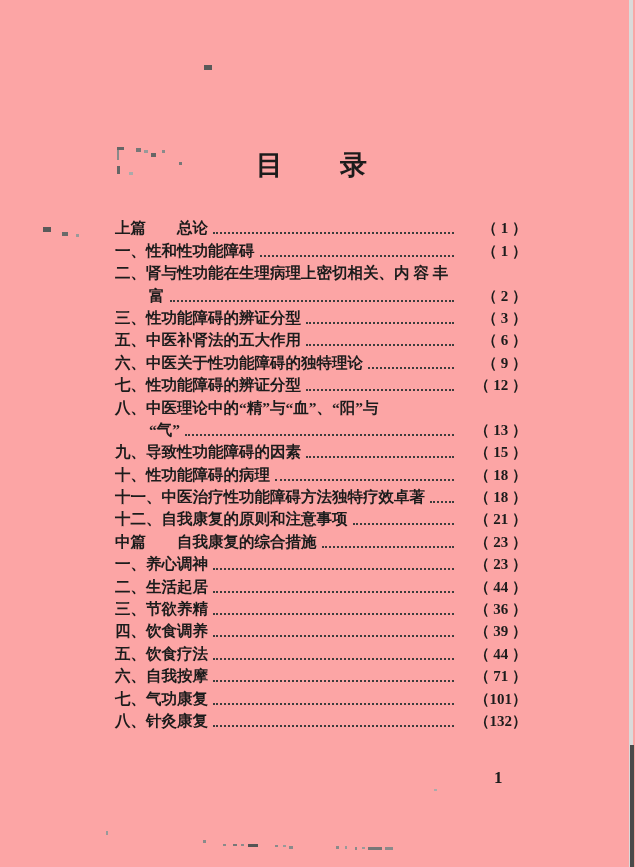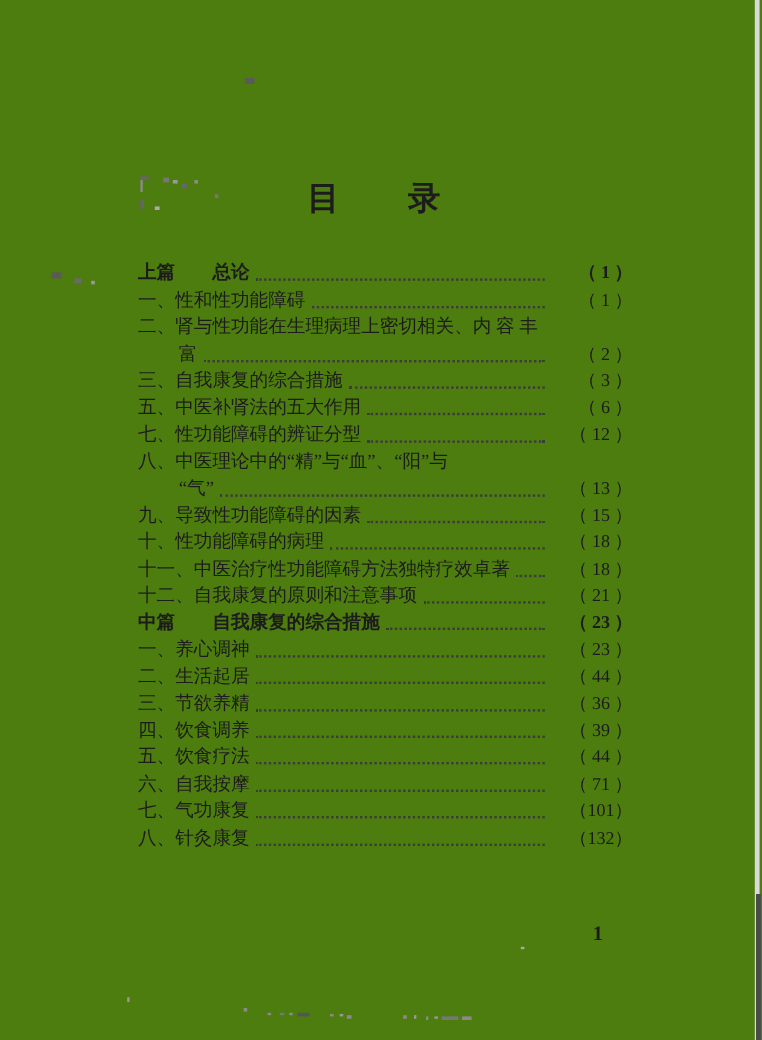--- a/index.html
+++ b/index.html
@@ -1,20 +1,20 @@
 <!DOCTYPE html>
 <html><head>
 <meta charset="utf-8">
 <style>
   html,body{margin:0;padding:0;background:#e8e8e8;}
   .page{
     position:relative;
     width:635px;height:867px;
     margin:0 auto;
-    background:#4d7c0f;
+    background:#fca5a5;
     font-family:"Liberation Serif", serif;
     color:#1c1c1c;
     overflow:hidden;
   }
   .title{
     position:absolute;
     left:256px;top:147px;
     margin:0;
     font-size:27px;
     font-weight:700;
@@ -24,21 +24,21 @@
   .toc{
     position:absolute;
     left:115px;top:216px;
     width:412px;
   }
   .row{
     display:flex;
     align-items:flex-end;
     height:22.4px;
     font-size:15.5px;
-    font-weight:400;
+    font-weight:700;
     white-space:pre;
     line-height:20px;
   }
   .row.bold{font-weight:700;}
   .row.indent .label{padding-left:34px;}
   .label{flex:none;}
   .dots{
     flex:1;
     min-width:0;
     border-bottom:2px dotted #3c3c3c;
@@ -62,22 +62,23 @@
 </head>
 <body>
 
 <div class="page">
   <h1 class="title">目　　录</h1>
   <div class="toc" id="toc">
       <div class="row bold"><span class="label">上篇　　总论</span><span class="dots"></span><span class="pg">（ 1 ）</span></div>
       <div class="row"><span class="label">一、性和性功能障碍</span><span class="dots"></span><span class="pg">（ 1 ）</span></div>
       <div class="row"><span class="label">二、肾与性功能在生理病理上密切相关、内 容 丰</span></div>
       <div class="row indent"><span class="label">富</span><span class="dots"></span><span class="pg">（ 2 ）</span></div>
-      <div class="row"><span class="label">三、自我康复的综合措施</span><span class="dots"></span><span class="pg">（ 3 ）</span></div>
+      <div class="row"><span class="label">三、性功能障碍的辨证分型</span><span class="dots"></span><span class="pg">（ 3 ）</span></div>
       <div class="row"><span class="label">五、中医补肾法的五大作用</span><span class="dots"></span><span class="pg">（ 6 ）</span></div>
+      <div class="row"><span class="label">六、中医关于性功能障碍的独特理论</span><span class="dots"></span><span class="pg">（ 9 ）</span></div>
       <div class="row"><span class="label">七、性功能障碍的辨证分型</span><span class="dots"></span><span class="pg">（ 12 ）</span></div>
       <div class="row"><span class="label">八、中医理论中的“精”与“血”、“阳”与</span></div>
       <div class="row indent"><span class="label">“气”</span><span class="dots"></span><span class="pg">（ 13 ）</span></div>
       <div class="row"><span class="label">九、导致性功能障碍的因素</span><span class="dots"></span><span class="pg">（ 15 ）</span></div>
       <div class="row"><span class="label">十、性功能障碍的病理</span><span class="dots"></span><span class="pg">（ 18 ）</span></div>
       <div class="row"><span class="label">十一、中医治疗性功能障碍方法独特疗效卓著</span><span class="dots"></span><span class="pg">（ 18 ）</span></div>
       <div class="row"><span class="label">十二、自我康复的原则和注意事项</span><span class="dots"></span><span class="pg">（ 21 ）</span></div>
       <div class="row bold"><span class="label">中篇　　自我康复的综合措施</span><span class="dots"></span><span class="pg">（ 23 ）</span></div>
       <div class="row"><span class="label">一、养心调神</span><span class="dots"></span><span class="pg">（ 23 ）</span></div>
       <div class="row"><span class="label">二、生活起居</span><span class="dots"></span><span class="pg">（ 44 ）</span></div>

